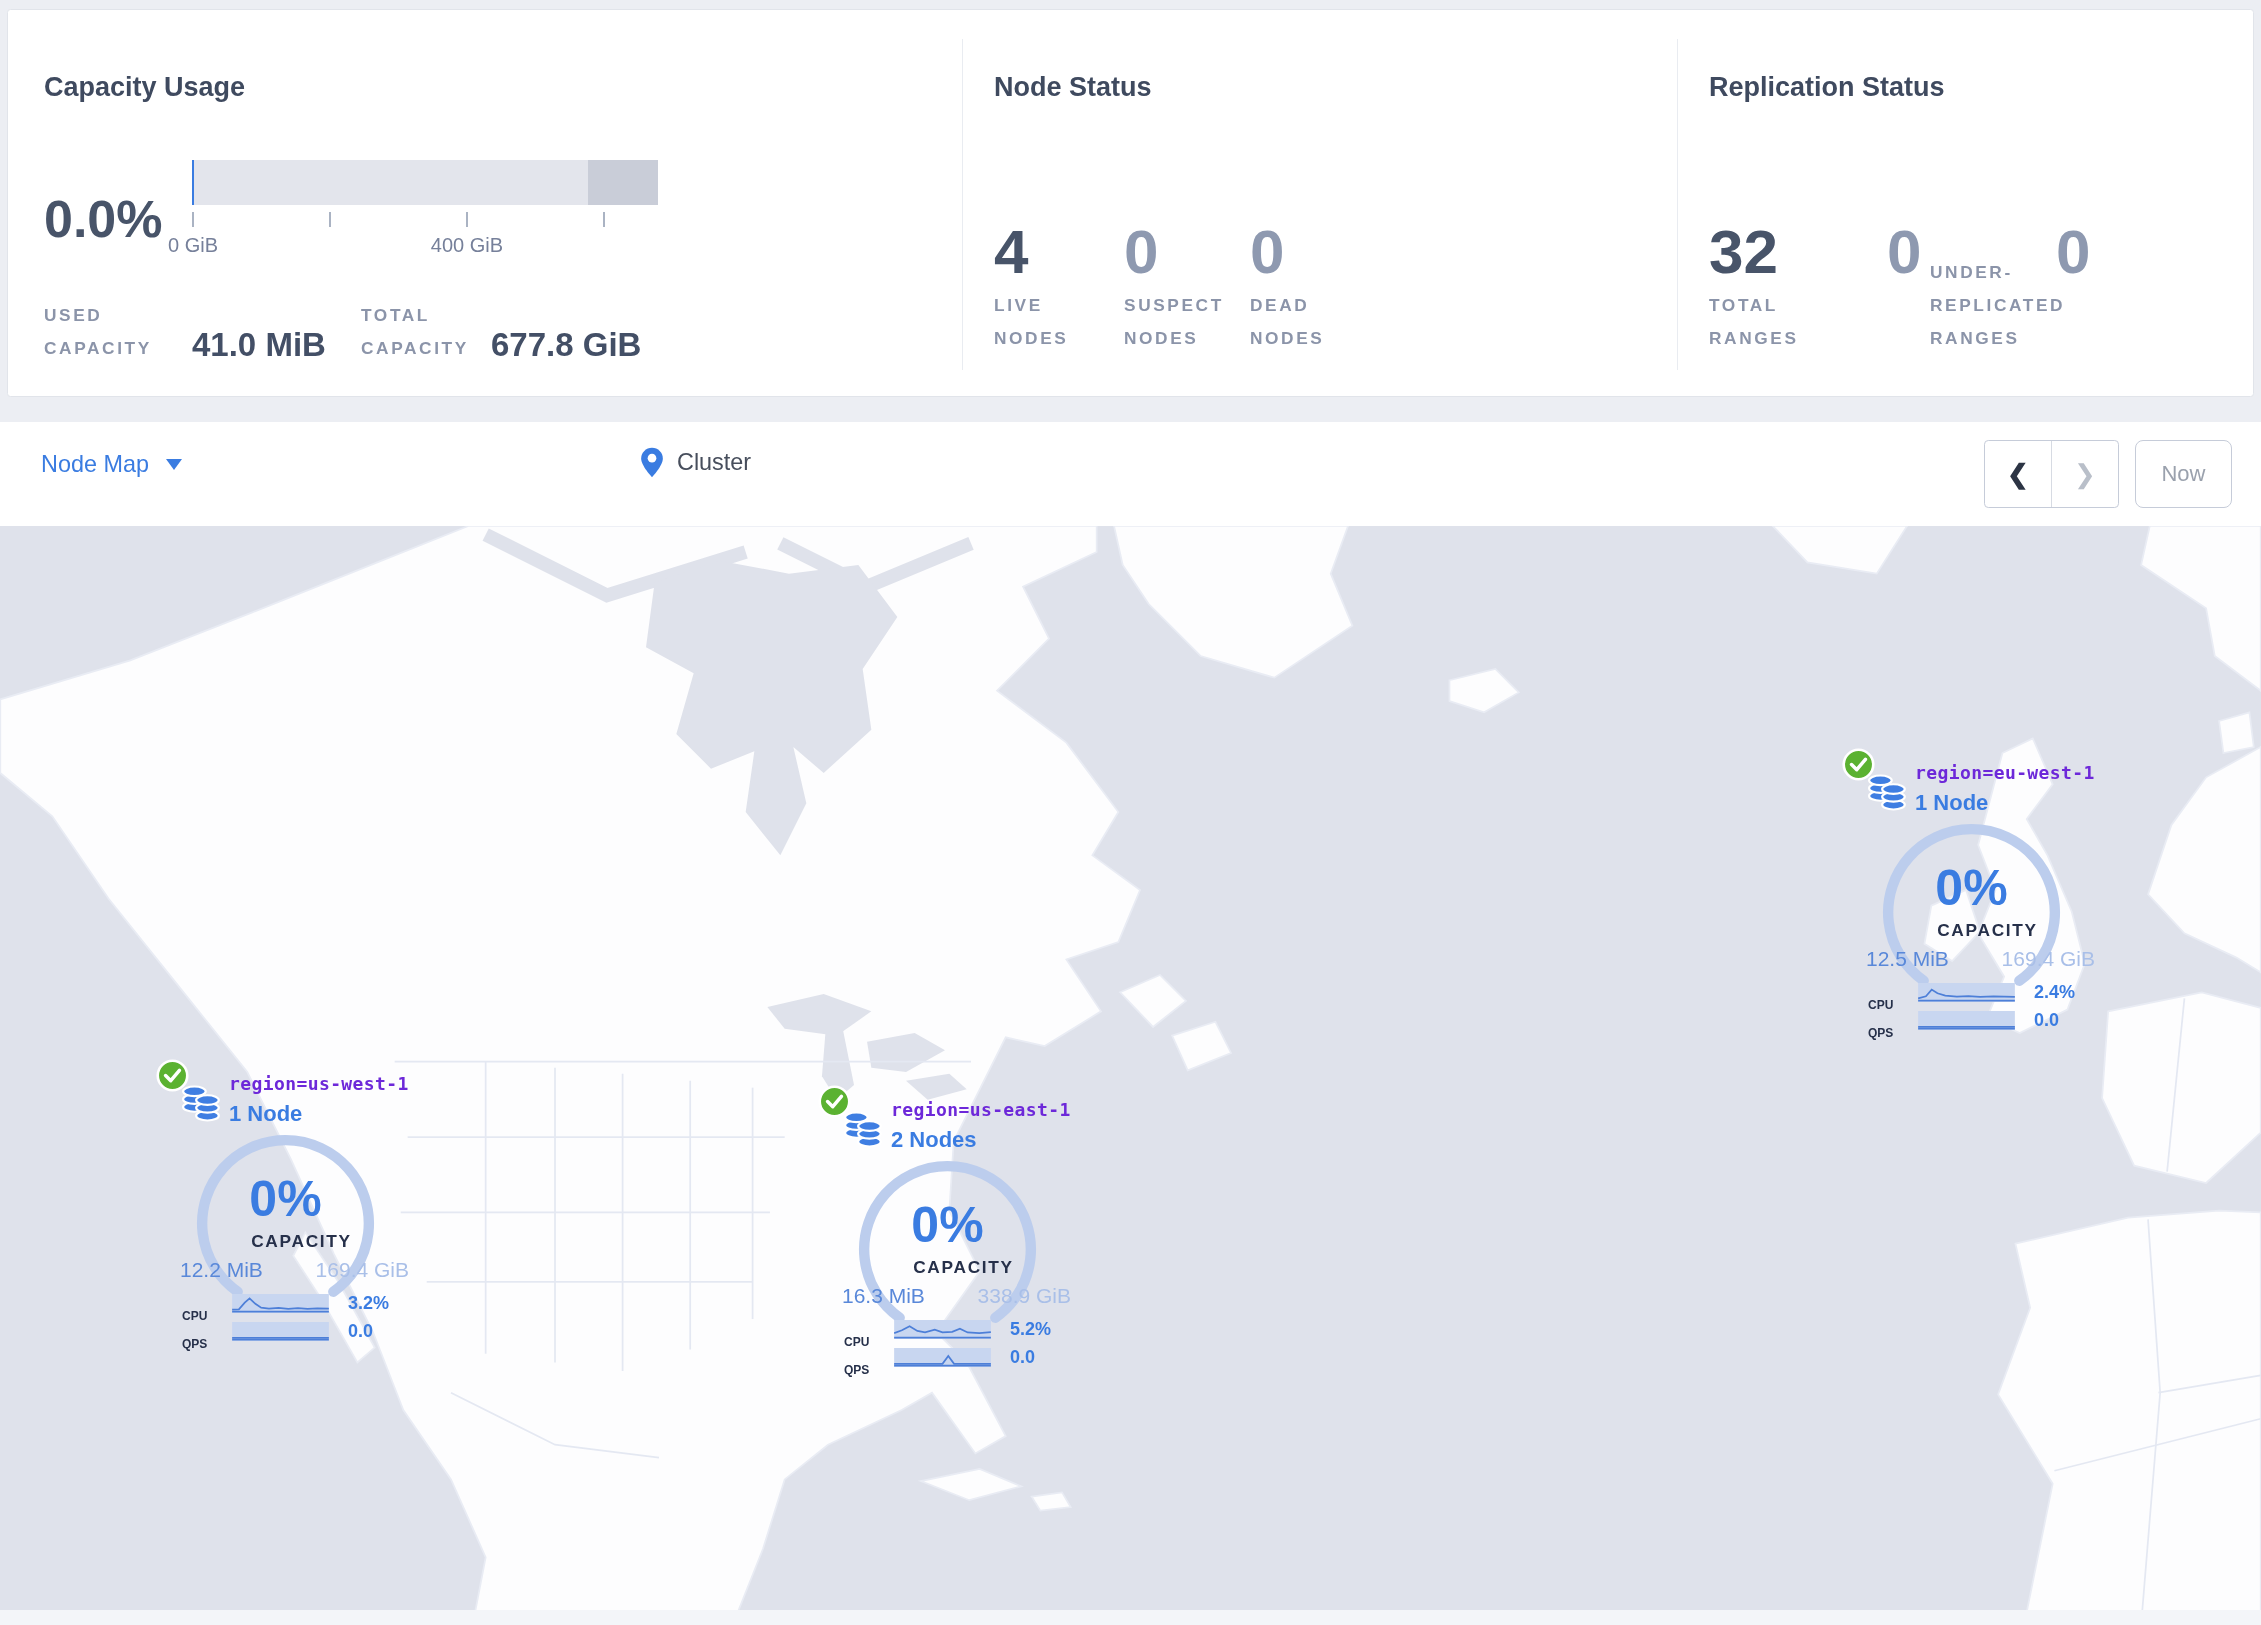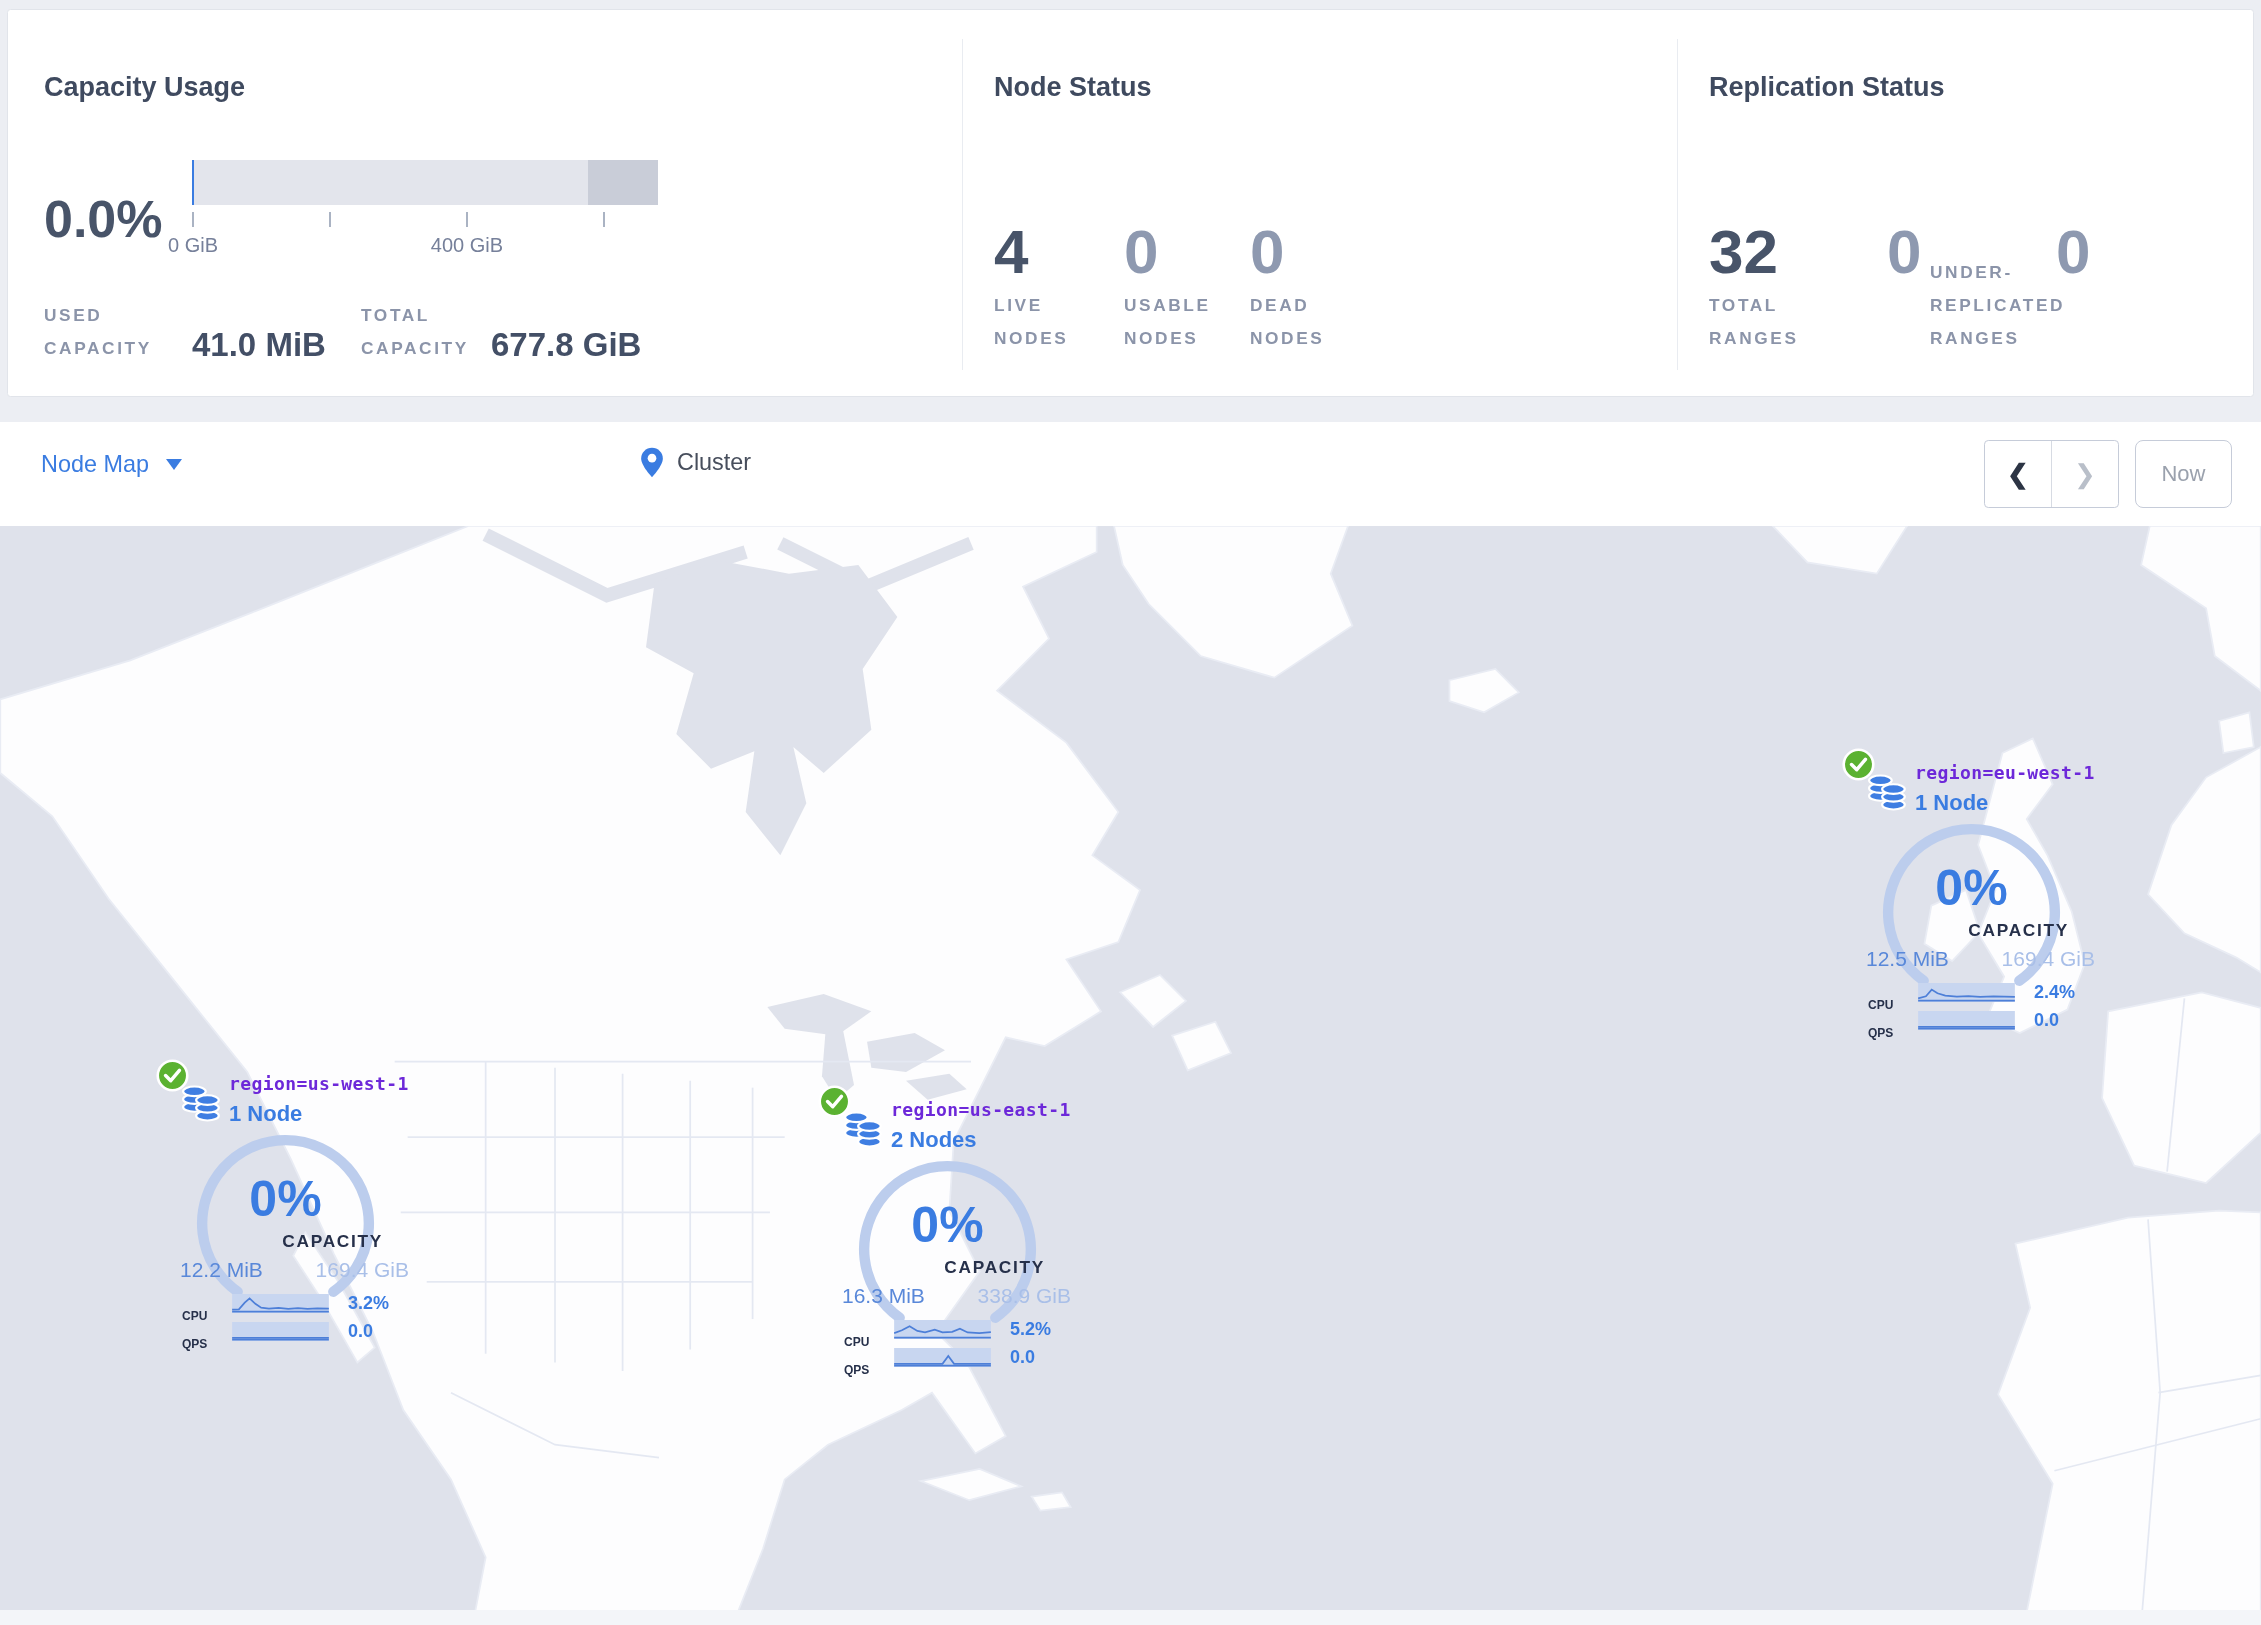--- a/index.html
+++ b/index.html
@@ -63,21 +63,21 @@
   .marker.us-east { left:818px; top:1085px; }
   .marker.eu-west { left:1842px; top:748px; }
   .check-badge { position:absolute; left:0; top:0; width:33px; height:33px; }
   .db-icon { position:absolute; left:21px; top:21px; width:47px; height:47px; }
   .m-label { position:absolute; left:73px; top:14px; font-family:"DejaVu Sans Mono", monospace;
     font-size:18px; font-weight:bold; color:#6d28d9; letter-spacing:0.4px; white-space:nowrap; }
   .m-nodes { position:absolute; left:73px; top:42px; font-size:22px; font-weight:bold; color:#3a7ce1; white-space:nowrap; }
   .gauge-svg { position:absolute; left:34px; top:69px; }
   .g-pct { position:absolute; left:34px; top:111px; width:191px; text-align:center;
     font-size:50px; font-weight:bold; color:#3a7ce1; }
-  .g-cap { position:absolute; left:36px; top:172px; width:191px; text-align:right;
+  .g-cap { position:absolute; left:50px; top:172px; width:191px; text-align:center;
     font-size:17.3px; font-weight:bold; letter-spacing:1.7px; color:#26304a; }
   .g-values { position:absolute; left:24px; top:199px; width:229px; display:flex; justify-content:space-between; }
   .g-val-used { font-size:21px; font-weight:500; color:#5988d9; }
   .g-val-usable { font-size:21px; font-weight:500; color:#a9bfe8; }
   .m-row { position:absolute; left:26px; width:239px; height:21px; display:flex; align-items:center; }
   .m-row.cpu { top:234px; } .m-row.qps { top:262px; }
   .m-row-label { width:50px; font-size:12px; font-weight:bold; color:#26304a;margin-top:25px; }
   .m-row-value { margin-left:19px; font-size:18px; font-weight:bold; color:#3a7ce1; }
 </style>
 </head>
@@ -104,21 +104,21 @@
     <div class="caps cap-sub-label" style="left:36px">USED CAPACITY</div>
     <div class="cap-sub-value" style="left:184px">41.0 MiB</div>
     <div class="caps cap-sub-label" style="left:353px">TOTAL CAPACITY</div>
     <div class="cap-sub-value" style="left:483px">677.8 GiB</div>
 
     <div class="sec-title" style="left:986px">Node Status</div>
     <div class="big-num" style="left:986px">4</div>
     <div class="big-num muted" style="left:1116px">0</div>
     <div class="big-num muted" style="left:1242px">0</div>
     <div class="caps stat-label" style="left:986px; width:100px">LIVE NODES</div>
-    <div class="caps stat-label" style="left:1116px; width:108px">USABLE NODES</div>
+    <div class="caps stat-label" style="left:1116px; width:108px">SUSPECT NODES</div>
     <div class="caps stat-label" style="left:1242px; width:100px">DEAD NODES</div>
 
     <div class="sec-title" style="left:1701px">Replication Status</div>
     <div class="big-num" style="left:1701px">32</div>
     <div class="big-num muted" style="left:1879px">0</div>
     <div class="big-num muted" style="left:2048px">0</div>
     <div class="caps stat-label" style="left:1701px; width:126px">TOTAL RANGES</div>
     <div class="caps stat-label" style="left:1922px; width:152px">UNDER-REPLICATED RANGES</div>
   </div>
 

